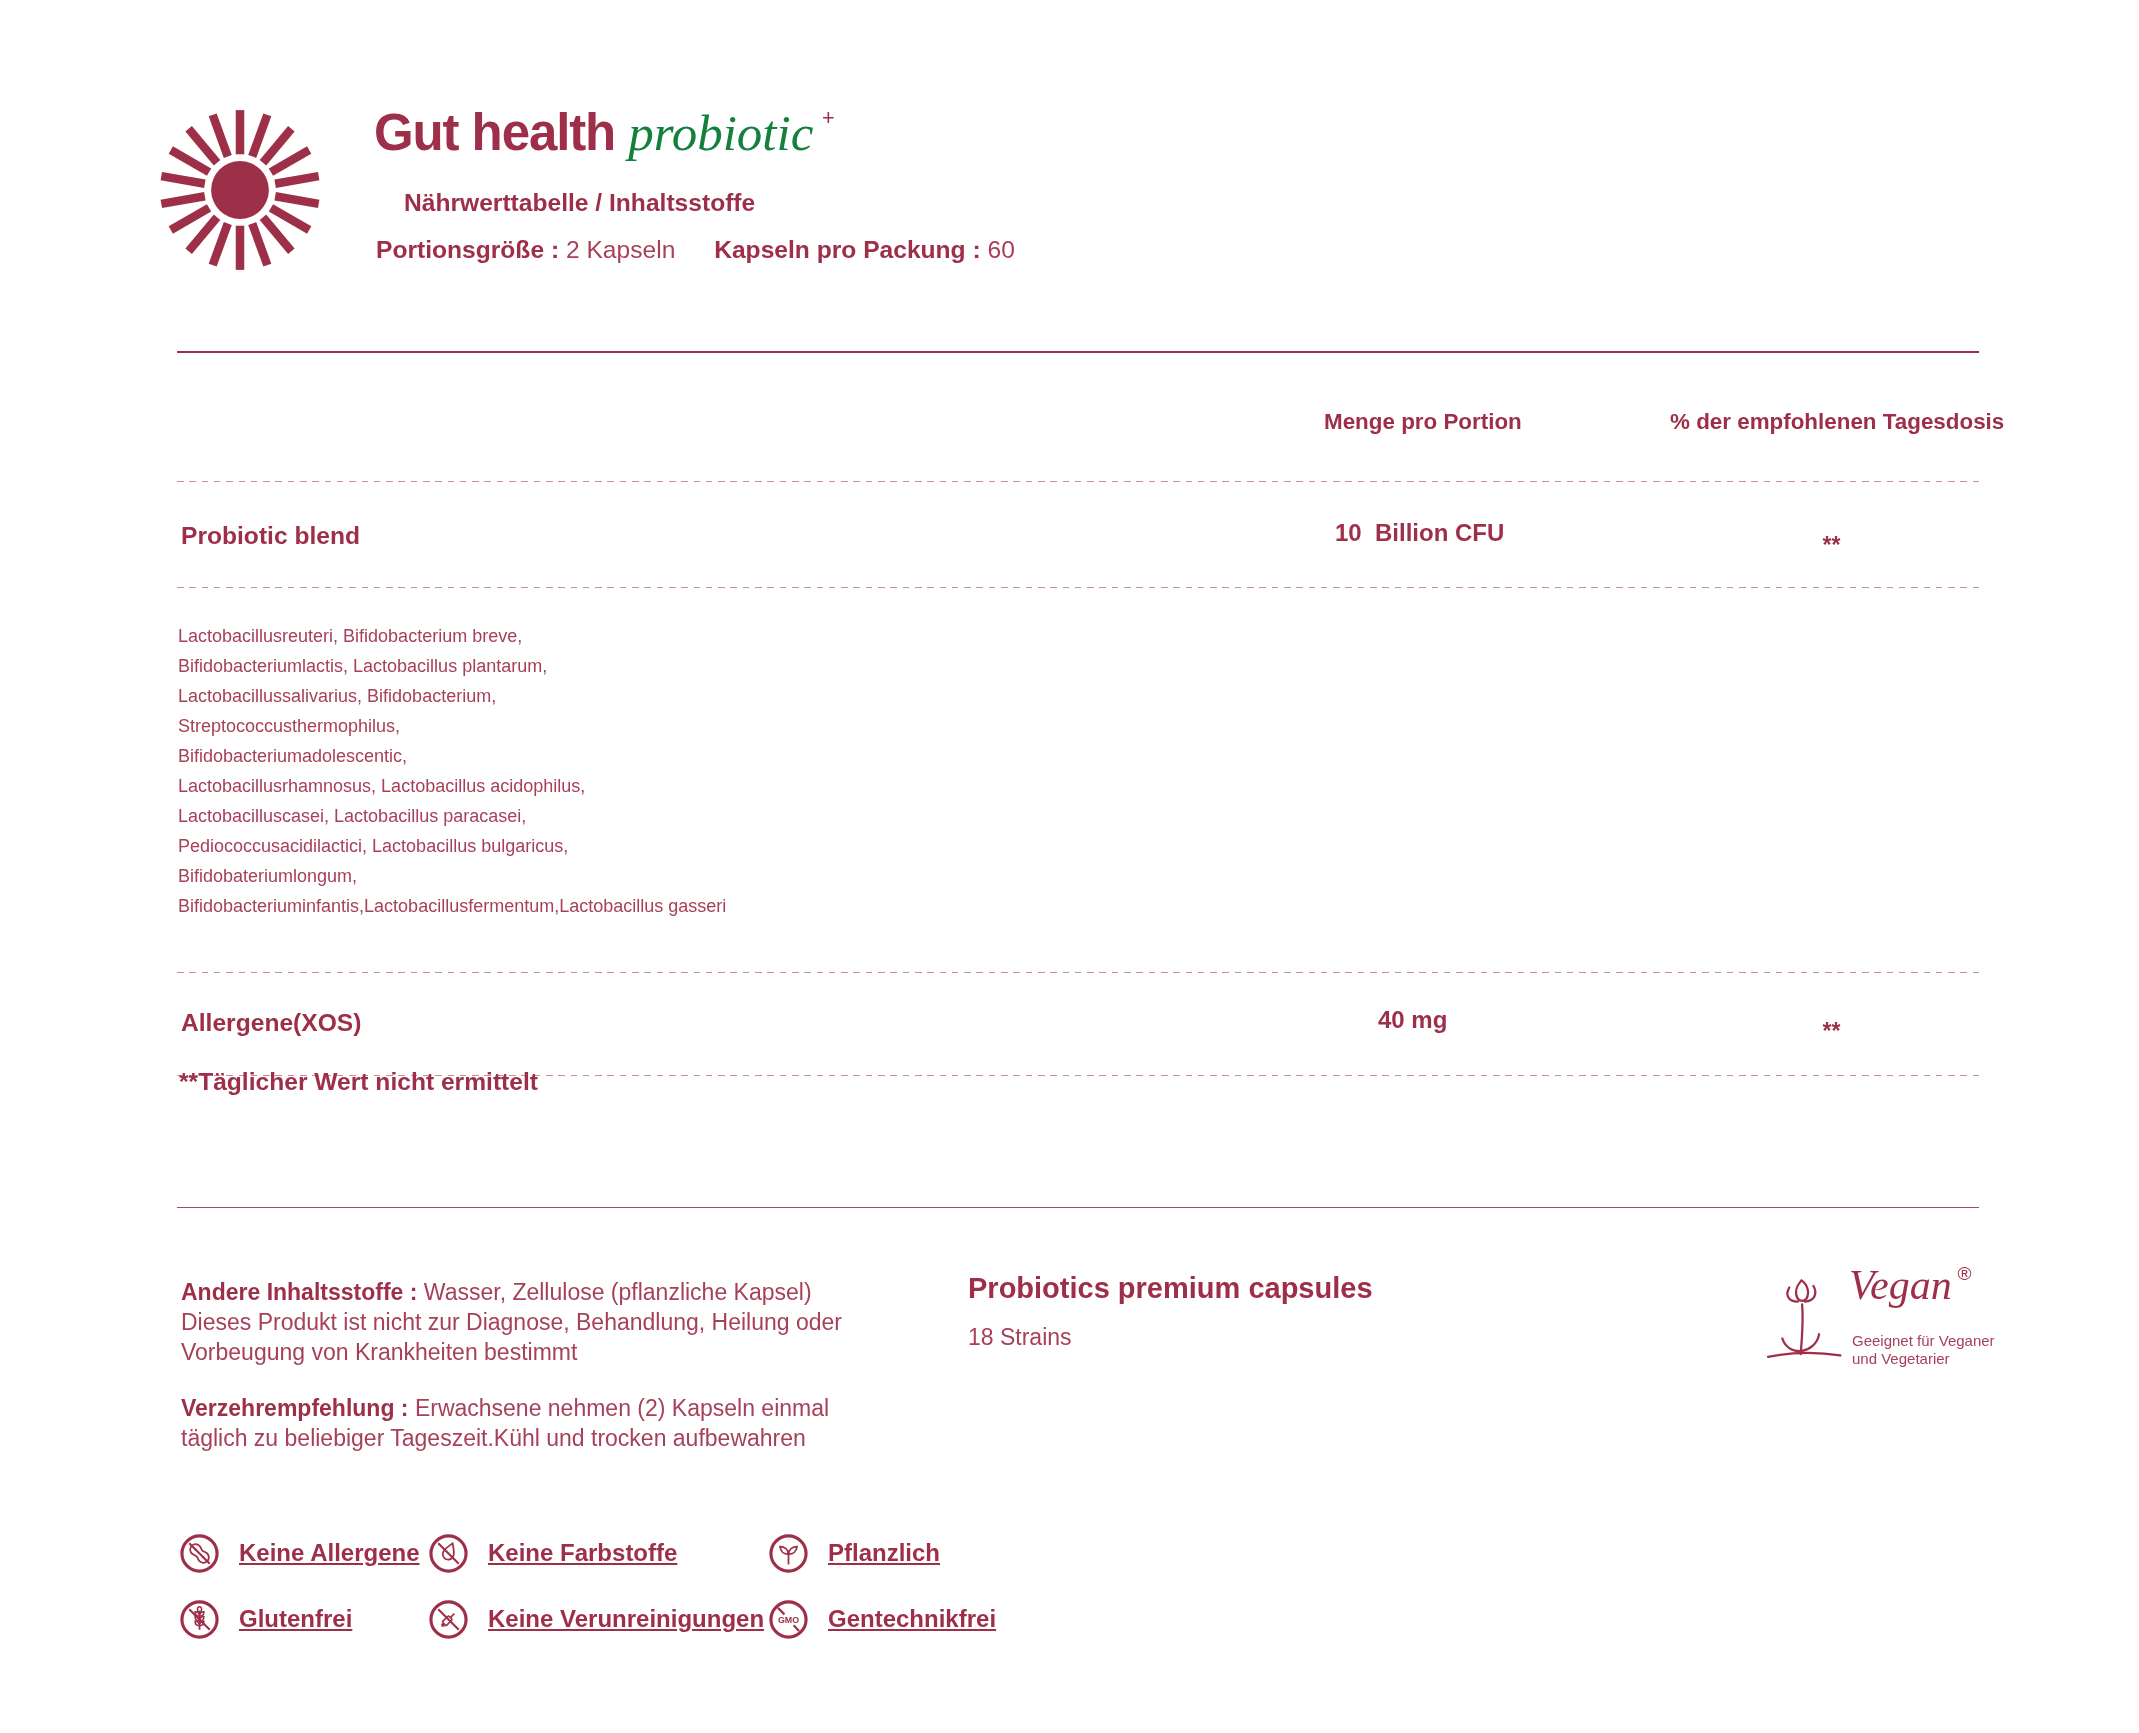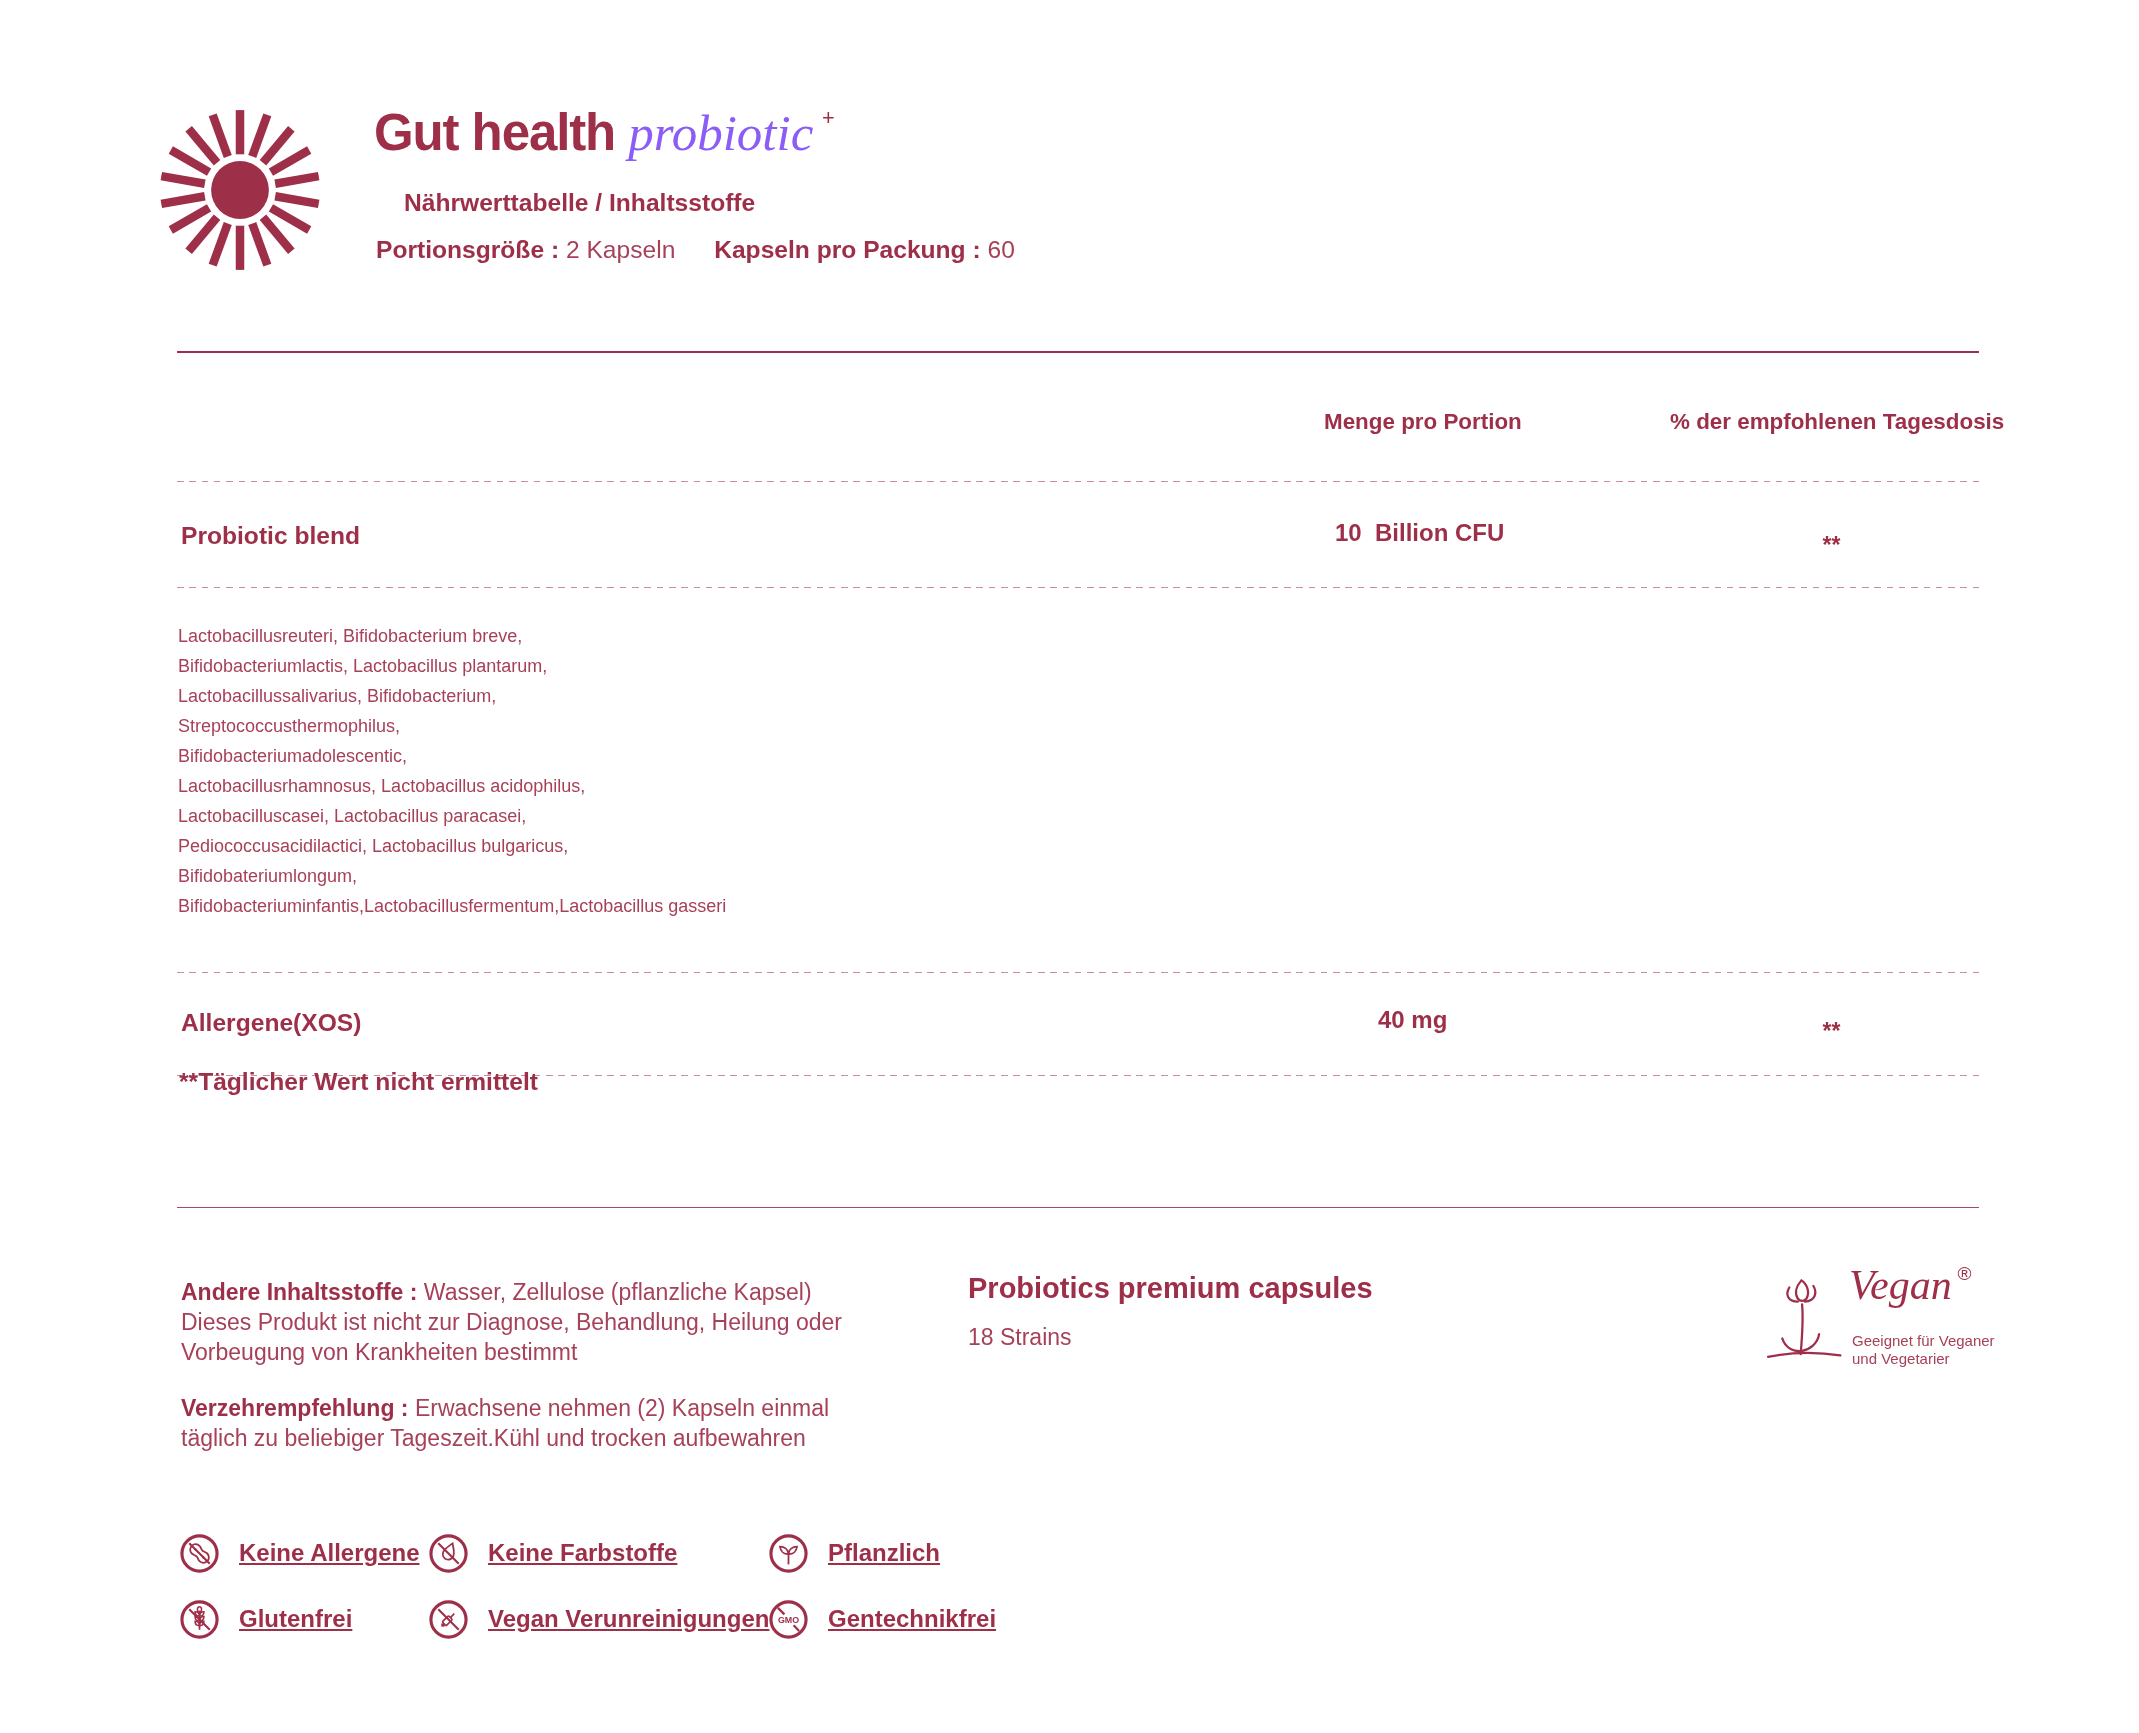--- a/index.html
+++ b/index.html
@@ -6,21 +6,21 @@
   #label-root{
     position:relative;width:2140px;height:1734px;background:#ffffff;overflow:hidden;
     font-family:"Liberation Sans",sans-serif;color:#A23A55;
   }
   .abs{position:absolute;}
   .rule{background:#9E2F49;height:2.2px;}
   .rule-thin{background:#A84A62;height:1.4px;}
   .dash{height:1.4px;background:repeating-linear-gradient(90deg,rgba(158,47,73,.55) 0 6.5px,transparent 6.5px 12.3px);}
   .title{font-size:51px;line-height:1;white-space:nowrap;}
   .title-main{font-weight:700;letter-spacing:-1.1px;color:#9E2F49;}
-  .title-accent{font-family:"Liberation Serif",serif;font-style:italic;font-weight:400;color:#8b5cf6;margin-left:13px;}
+  .title-accent{font-family:"Liberation Serif",serif;font-style:italic;font-weight:400;color:#15803d;margin-left:13px;}
   .title-sup{font-size:21.7px;position:relative;top:-24.6px;margin-left:8.7px;color:#9E2F49;font-family:"Liberation Sans",sans-serif;}
   .subtitle{font-size:24.6px;font-weight:700;color:#9E2F49;margin-left:28px;}
   .serving{font-size:24.6px;white-space:nowrap;}
   .serving .lbl{font-weight:700;color:#9E2F49;}
   .serving .val{font-weight:400;color:#A74059;}
   .gap-left{margin-left:32px;}
   .colhead{font-size:22.4px;font-weight:700;color:#9E2F49;white-space:nowrap;}
   .rowname{font-size:24.6px;font-weight:700;color:#9E2F49;white-space:nowrap;}
   .rowamount{font-size:24px;font-weight:700;color:#9E2F49;white-space:pre;}
   .rowdv{font-size:23px;font-weight:700;color:#9E2F49;width:51px;text-align:center;}
@@ -210,21 +210,21 @@
         <circle class="ln" cx="30" cy="30" r="25.7" stroke-width="4.6"></circle>
         <g transform="rotate(-45 30 30)">
           <rect class="ln" x="21" y="26" width="13" height="8" rx="1.5" stroke-width="2.4"></rect>
           <line class="ln" x1="34" y1="30" x2="42" y2="30" stroke-width="2.4"></line>
           <line class="ln" x1="18.5" y1="27" x2="18.5" y2="33" stroke-width="2.4"></line>
           <line class="ln" x1="15.5" y1="30" x2="21" y2="30" stroke-width="2.4"></line>
         </g>
         <line class="ln" x1="15" y1="15" x2="45" y2="45" stroke-width="3.2"></line>
       </svg>
     </span>
-    <span class="badge-label">Vegan Verunreinigungen</span>
+    <span class="badge-label">Keine Verunreinigungen</span>
   </div>
   <div class="abs badge" style="left:768px;top:1598px;">
     <span>
       <svg width="41" height="41" viewBox="0 0 60 60">
         <circle class="ln" cx="30" cy="30" r="25.7" stroke-width="4.6"></circle>
         <line class="ln" x1="14.5" y1="13" x2="24" y2="22.5" stroke-width="3.2"></line>
         <line class="ln" x1="37.5" y1="38.5" x2="45.5" y2="47" stroke-width="3.2"></line>
         <text x="30" y="35" text-anchor="middle" font-family="Liberation Sans, sans-serif" font-size="13" font-weight="bold" fill="currentColor">GMO</text>
       </svg>
     </span>

